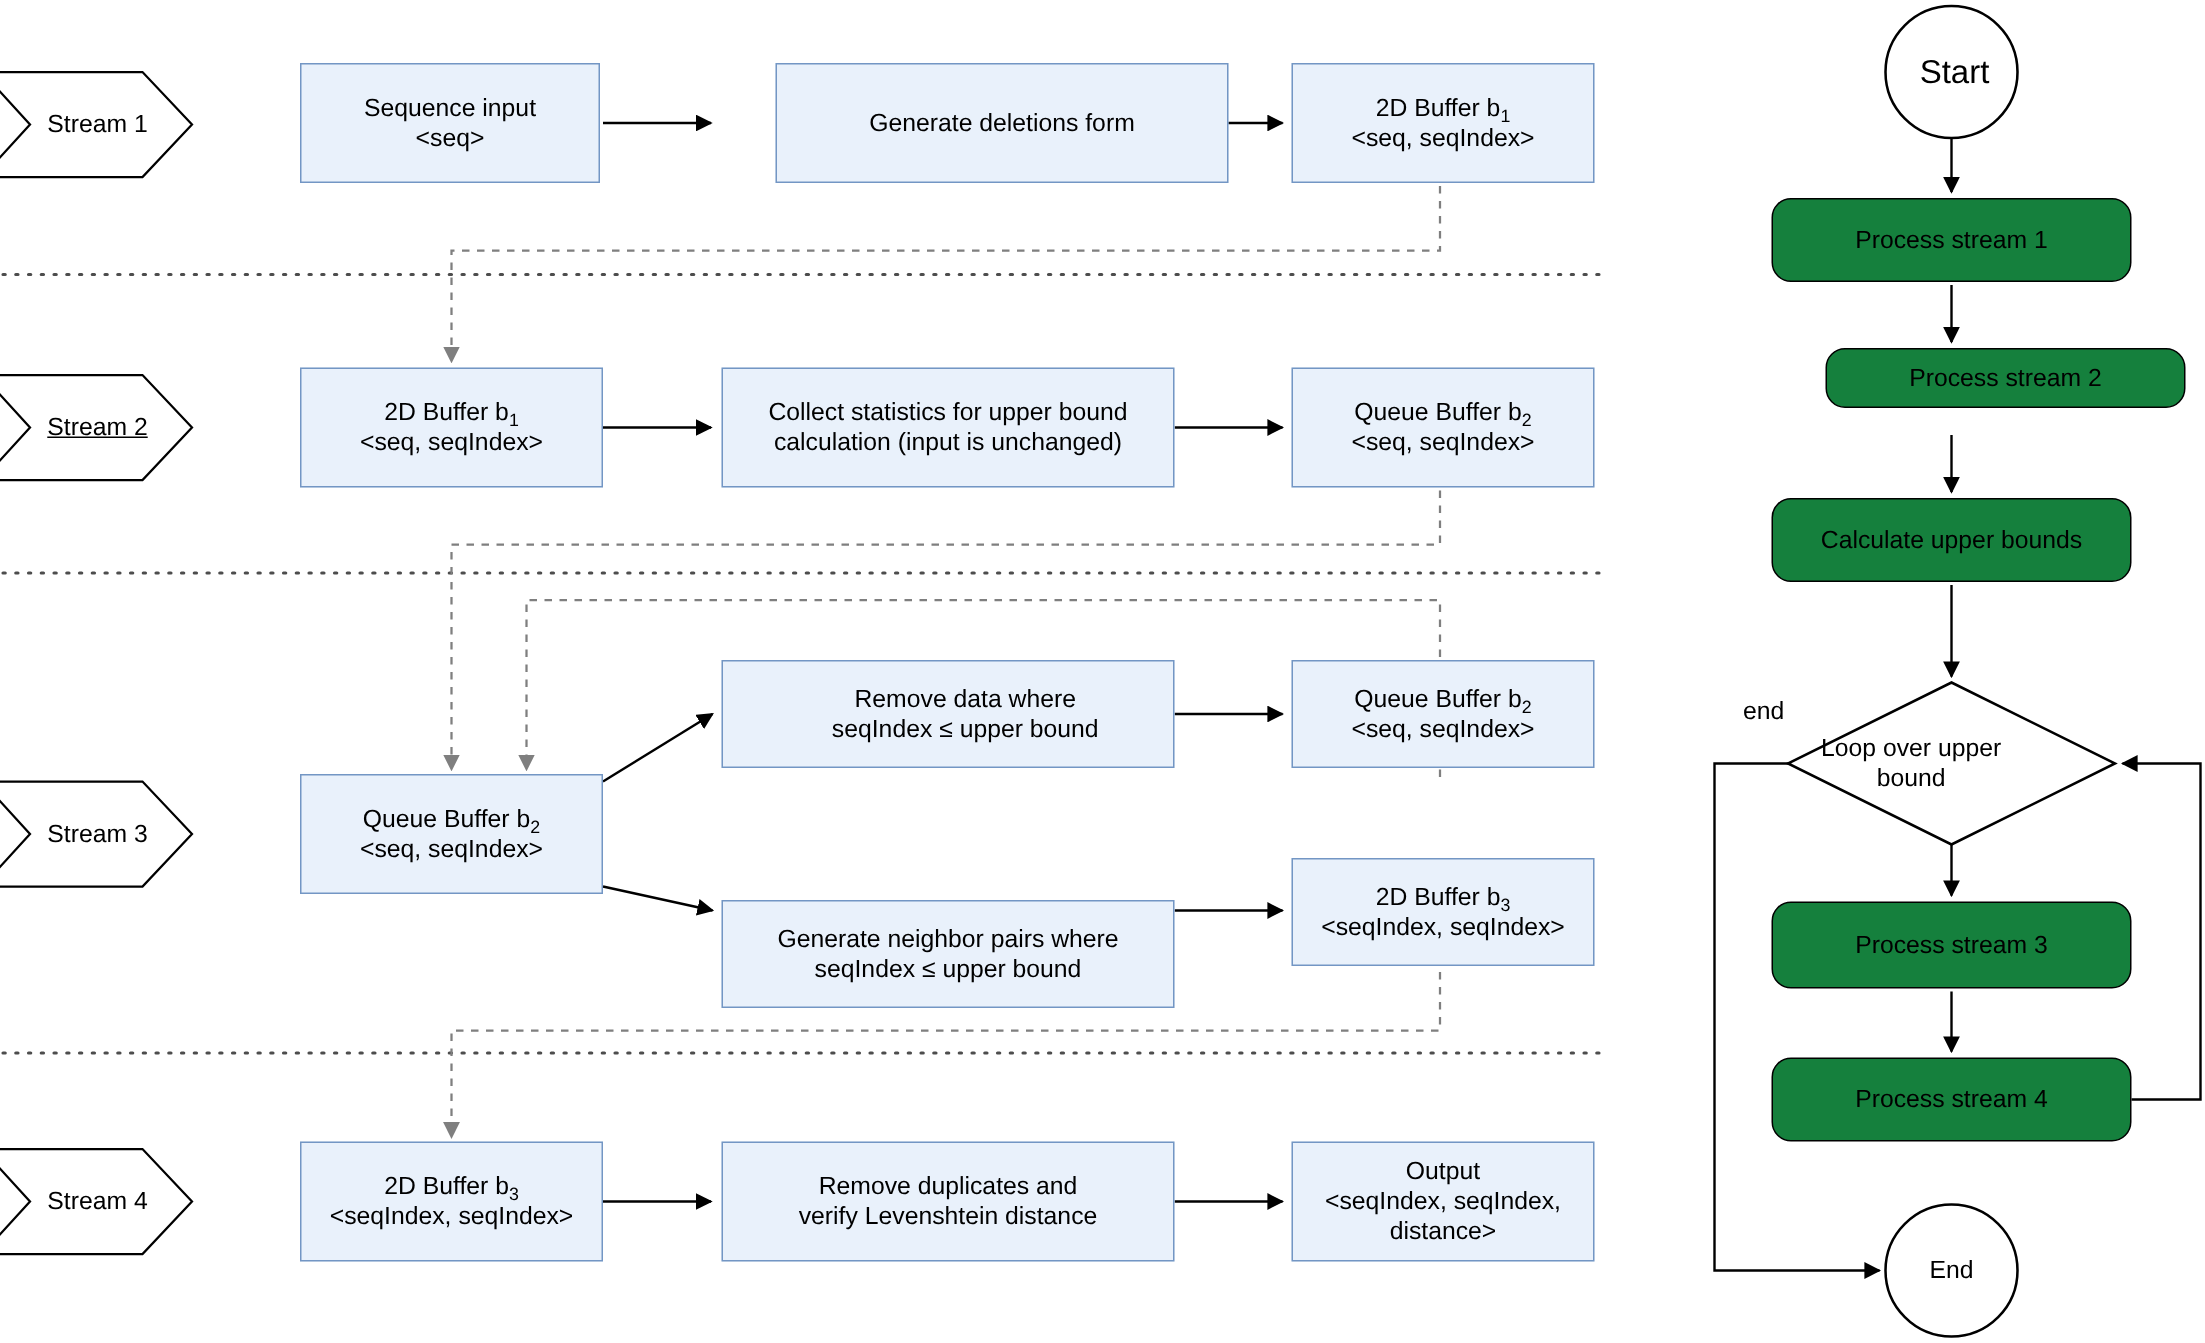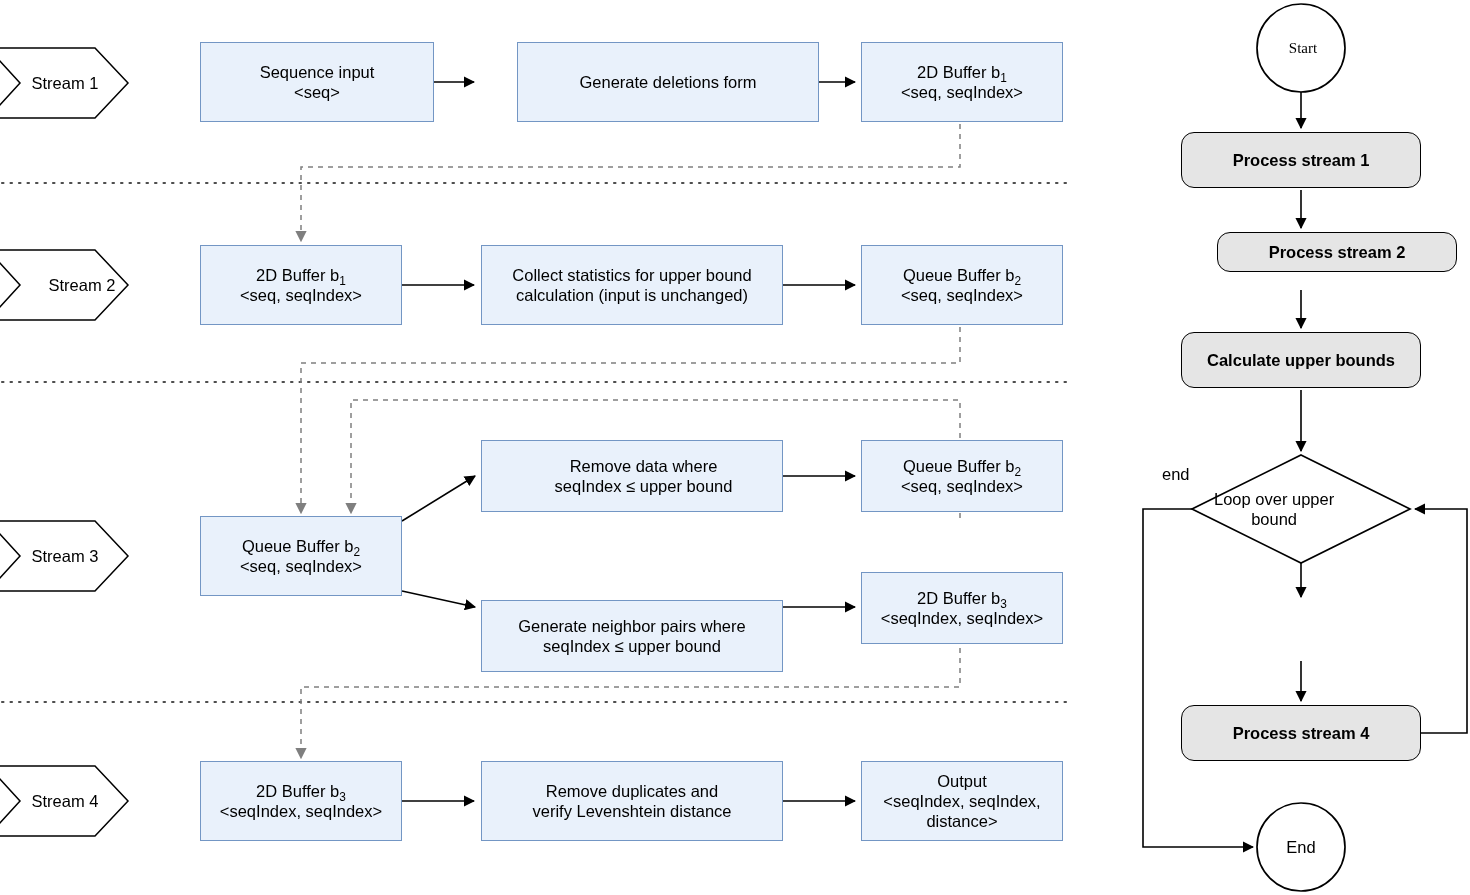--- a/index.html
+++ b/index.html
@@ -34,25 +34,24 @@
     text-align: center;
     line-height: 1.22;
   }
   .blue-box {
     background: #e9f1fb;
     border: 1px solid #7396c4;
     font-size: 16.5px;
     color: #000;
   }
   .round-box {
-    background: #e5e5e5;
+    background: #15803d;
     border: 1.6px solid #000000;
     border-radius: 13px;
     font-size: 16.5px;
-    font-weight: bold;
   }
   .diamond-label {
     position: absolute;
     display: flex;
     align-items: center;
     justify-content: flex-start;
     text-align: center;
     font-size: 16.5px;
     line-height: 1.2;
     pointer-events: none;
@@ -147,31 +146,31 @@
       <line x1="1301" y1="563" x2="1301" y2="597" marker-end="url(#arrowblk)"></line>
       <line x1="1301" y1="661" x2="1301" y2="701" marker-end="url(#arrowblk)"></line>
       <path d="M 1421,733 L 1467,733 L 1467,509 L 1415,509" marker-end="url(#arrowblk)"></path>
       <path d="M 1192,509 L 1143,509 L 1143,847 L 1253,847" marker-end="url(#arrowblk)"></path>
     </g>
   </svg>
 
   <div class="stream-label" style="left:10px;top:63px;width:110px;height:40px;">
       <span>Stream 1</span>
     </div>
-  <div class="stream-label" style="left:27px;top:265px;width:110px;height:40px;">
+  <div class="stream-label" style="left:10px;top:265px;width:110px;height:40px;text-decoration:underline;">
       <span>Stream 2</span>
     </div>
   <div class="stream-label" style="left:10px;top:536px;width:110px;height:40px;">
       <span>Stream 3</span>
     </div>
   <div class="stream-label" style="left:10px;top:781px;width:110px;height:40px;">
       <span>Stream 4</span>
     </div>
 
-  <div class="node blue-box" style="left:200px;top:42px;width:234px;height:80px;">
+  <div class="node blue-box" style="left:200px;top:42px;width:200px;height:80px;">
     <div>
       <span class="ln">Sequence input</span>
       <span class="ln">&lt;seq&gt;</span>
     </div>
   </div>
 
   <div class="node blue-box" style="left:481px;top:42px;width:302px;height:80px;margin-left:36px;">
     <div>
       <span class="ln">Generate deletions form</span>
     </div>
@@ -255,21 +254,21 @@
     </div>
   </div>
 
   <div class="node blue-box" style="left:481px;top:761px;width:302px;height:80px;">
     <div>
       <span class="ln">Remove duplicates and</span>
       <span class="ln">verify Levenshtein distance</span>
     </div>
   </div>
 
-  <div class="node" style="left:1257px;top:28px;width:92px;height:40px;font-size:15px;font-family:Liberation Serif, serif;">
+  <div class="node" style="left:1257px;top:28px;width:92px;height:40px;font-size:22px;">
     <span>Start</span>
   </div>
 
   <div class="node round-box" style="left:1181px;top:132px;width:240px;height:56px;">
     <span>Process stream 1</span>
   </div>
 
   <div class="node round-box" style="left:1217px;top:232px;width:240px;height:40px;justify-content:center;">
     <span>Process stream 2</span>
   </div>
@@ -282,20 +281,23 @@
     <div>
       <span class="ln">Loop over upper</span>
       <span class="ln">bound</span>
     </div>
   </div>
 
   <div class="free-label" style="left:1162px;top:465px;">
     <span>end</span>
   </div>
 
+  <div class="node round-box" style="left:1181px;top:601px;width:240px;height:58px;">
+    <span>Process stream 3</span>
+  </div>
 
   <div class="node round-box" style="left:1181px;top:705px;width:240px;height:56px;">
     <span>Process stream 4</span>
   </div>
 
   <div class="node" style="left:1257px;top:827px;width:88px;height:40px;font-size:16.5px;">
     <span>End</span>
   </div>
 
 </div>

